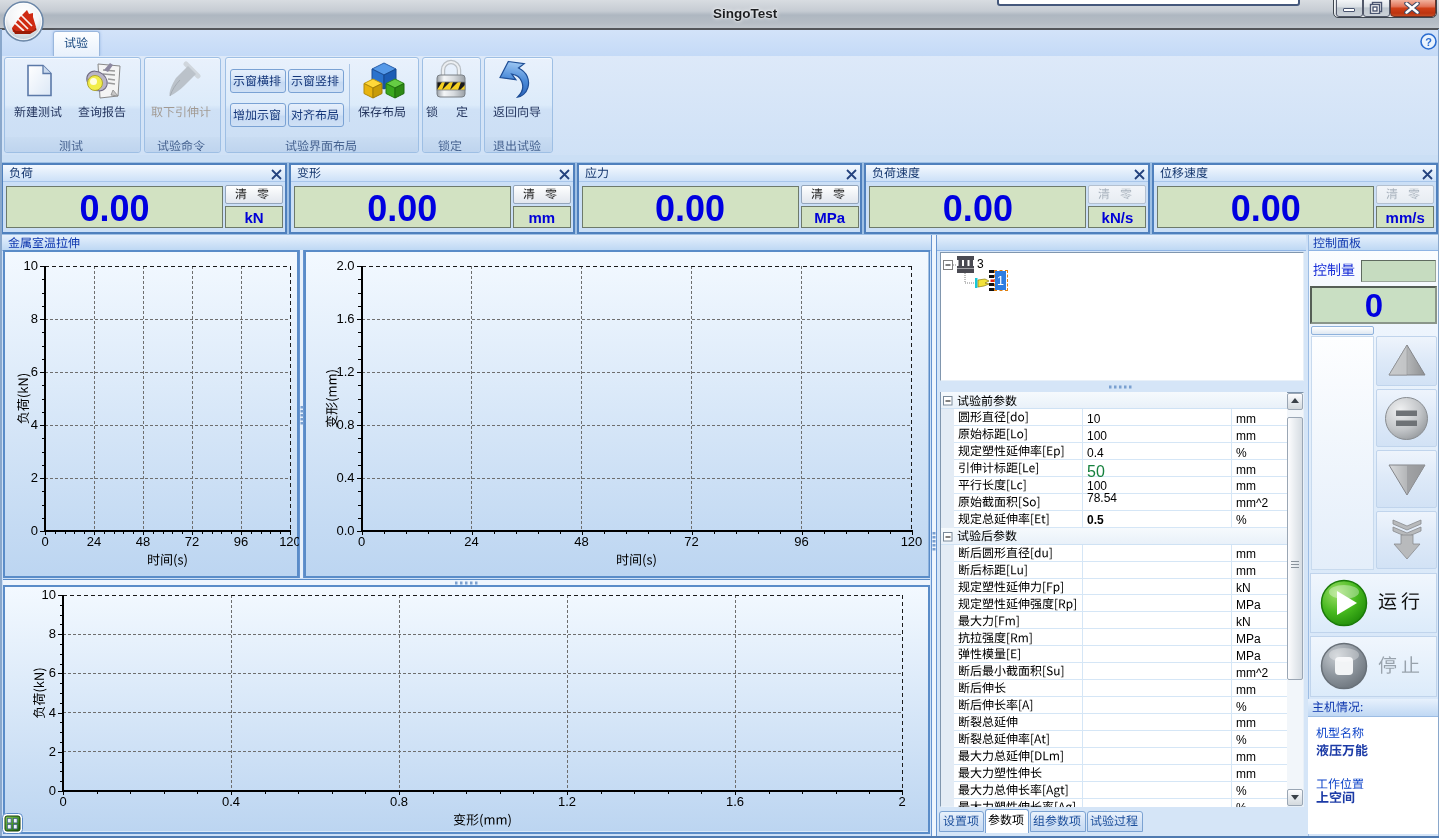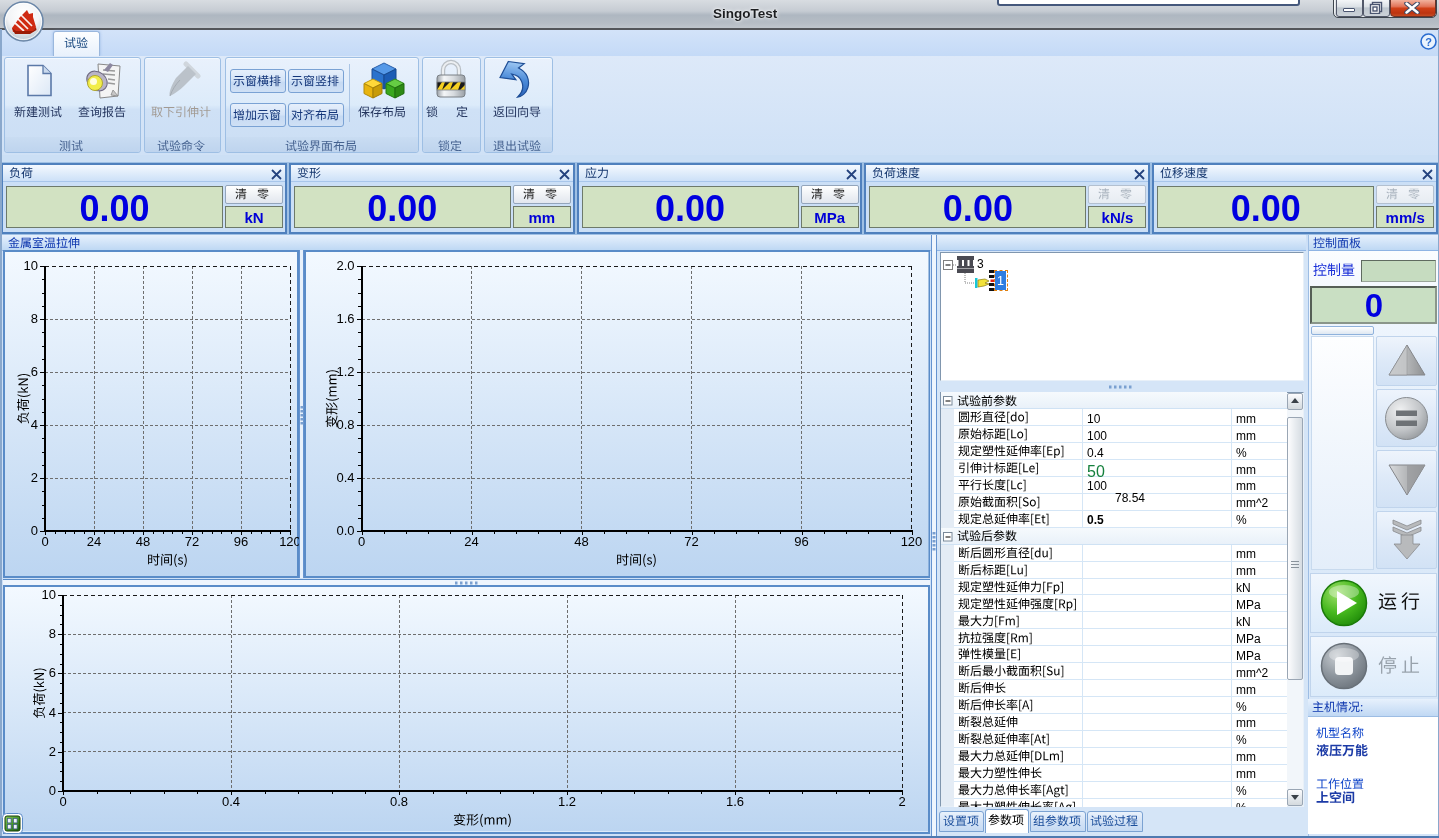--- a/index.html
+++ b/index.html
@@ -1135,21 +1135,21 @@
         <use href="#g94" x="2000"></use>
         <use href="#g6" x="3000"></use>
         <use href="#g95" x="4000"></use>
         <use href="#g73" x="5000"></use>
         <use href="#g96" x="5338"></use>
         <use href="#g75" x="5934"></use>
         <use href="#g76" x="6540"></use>
       </g>
     </g>
   </svg>
-<div class="t" style="left:1087px;top:491px;font-size:12px;color:#000;font-weight:normal;margin-left:28px;">78.54</div>
+<div class="t" style="left:1087px;top:491px;font-size:12px;color:#000;font-weight:normal;">78.54</div>
 <div class="t" style="left:1236px;top:496.38px;font-size:12px;color:#000;font-weight:normal;">mm^2</div>
 <div class="a" style="left:954px;top:510.81px;width:333px;height:16.93px;background:#fff;border-bottom:1px solid #d5e6f6"></div>
 <div class="a" style="left:1082px;top:510.81px;width:1px;height:16.93px;background:#d5e6f6"></div>
 <div class="a" style="left:1231px;top:510.81px;width:1px;height:16.93px;background:#d5e6f6"></div>
 <svg class="z" style="left:958.0px;top:513.0px" width="93" height="15">
     <g transform="translate(0,10.26)">
       <g transform="scale(0.012,-0.012)" fill="#000">
         <use href="#g82"></use>
         <use href="#g10" x="1000"></use>
         <use href="#g97" x="2000"></use>

